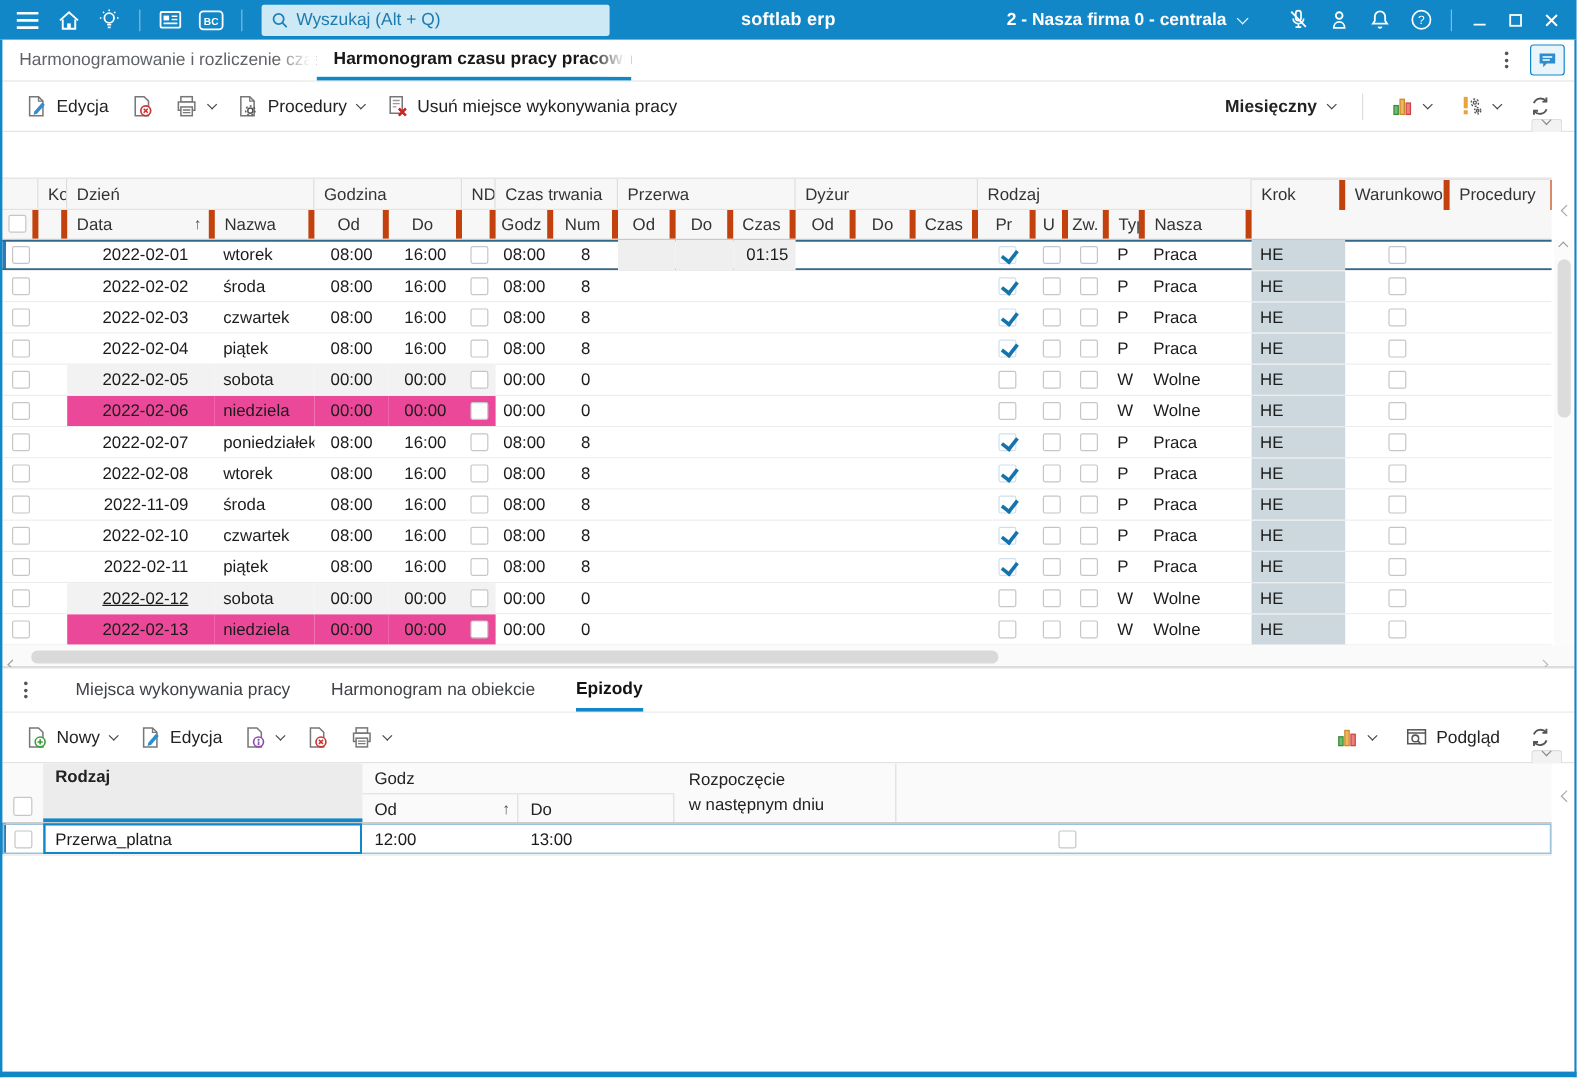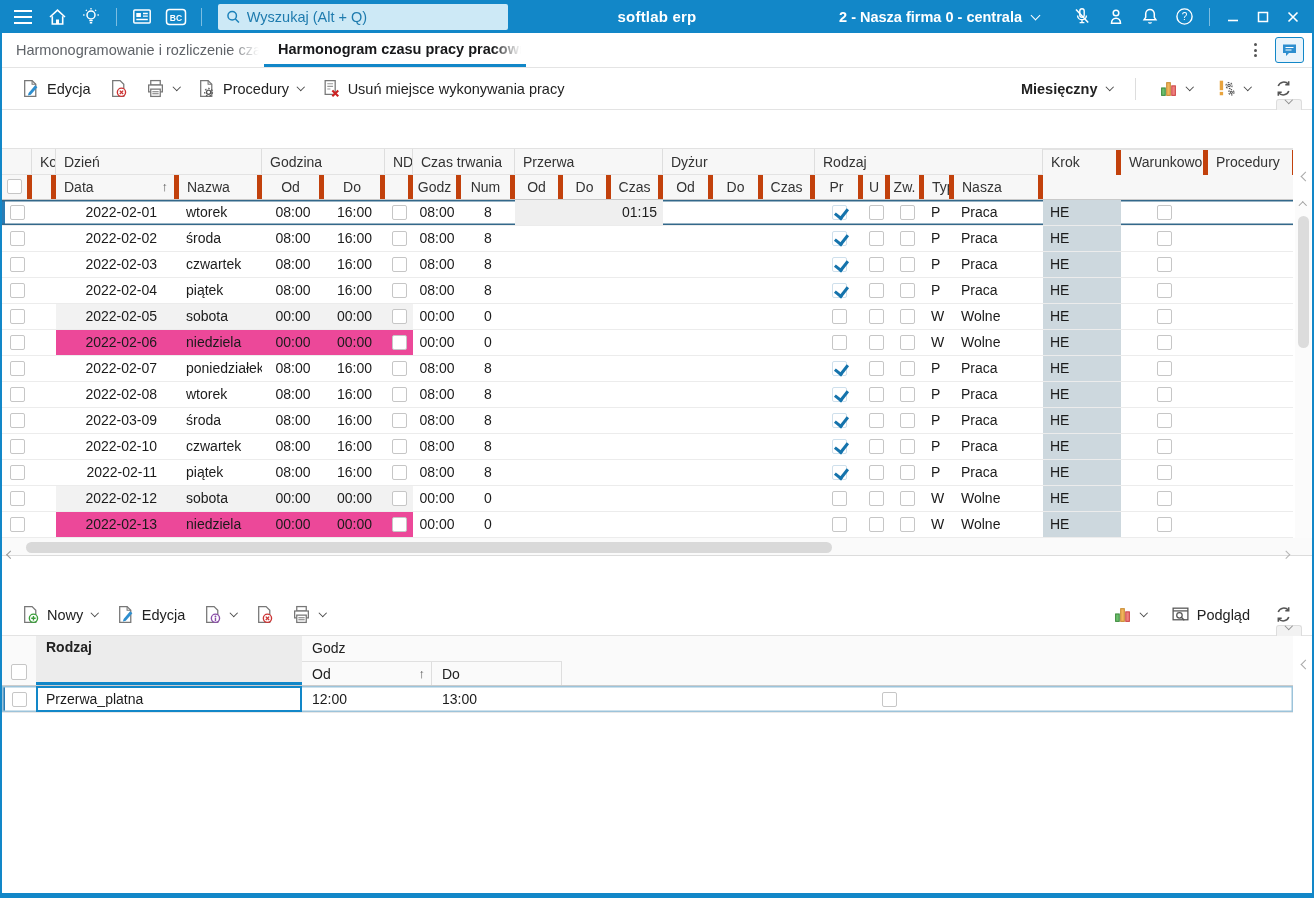--- a/index.html
+++ b/index.html
@@ -693,21 +693,21 @@
         <div class="tc ck" style="width:87px;">
           <span class="cb"></span>
         </div>
         <div class="tc al-l" style="width:89px;"></div>
       </div>
       <div class="trow">
         <div class="tc ck" style="width:30px;">
           <span class="cb"></span>
         </div>
         <div class="tc al-l" style="width:24px;"></div>
-        <div class="tc al-r" style="width:123px;padding-right:22px;">2022-03-09</div>
+        <div class="tc al-r" style="width:123px;padding-right:22px;">2022-11-09</div>
         <div class="tc al-l" style="width:83px;">środa</div>
         <div class="tc al-c" style="width:62px;">08:00</div>
         <div class="tc al-c" style="width:61px;">16:00</div>
         <div class="tc ck" style="width:28px;">
           <span class="cb"></span>
         </div>
         <div class="tc al-c" style="width:48px;">08:00</div>
         <div class="tc al-c" style="width:54px;">8</div>
         <div class="tc al-c" style="width:48px;"></div>
         <div class="tc al-c" style="width:48px;"></div>
@@ -804,21 +804,21 @@
         <div class="tc ck" style="width:87px;">
           <span class="cb"></span>
         </div>
         <div class="tc al-l" style="width:89px;"></div>
       </div>
       <div class="trow">
         <div class="tc ck" style="width:30px;">
           <span class="cb"></span>
         </div>
         <div class="tc al-l" style="width:24px;"></div>
-        <div class="tc al-r wk-sat" style="width:123px;padding-right:22px;">2022-02-12</div>
+        <div class="tc al-r wk-sat" style="width:123px;padding-right:22px;text-decoration:underline;">2022-02-12</div>
         <div class="tc al-l wk-sat" style="width:83px;">sobota</div>
         <div class="tc al-c wk-sat" style="width:62px;">00:00</div>
         <div class="tc al-c wk-sat" style="width:61px;">00:00</div>
         <div class="tc ck wk-sat" style="width:28px;">
           <span class="cb"></span>
         </div>
         <div class="tc al-c" style="width:48px;">00:00</div>
         <div class="tc al-c" style="width:54px;">0</div>
         <div class="tc al-c" style="width:48px;"></div>
         <div class="tc al-c" style="width:48px;"></div>
@@ -887,20 +887,36 @@
     <div class="vthumb"></div>
   </div>
   <span class="side-chev" style="right:5px;top:166px;"><span class="chv left"></span></span>
 
   <div class="hscroll">
     <span class="hs-left"><span class="chv left sm"></span></span>
     <div class="hthumb"></div>
     <span class="hs-right"><span class="chv right sm"></span></span>
   </div>
 
+  <div class="btabs">
+    <div class="kebab">
+        <i></i>
+        <i></i>
+        <i></i>
+      </div>
+    <div class="btab">
+        <span>Miejsca wykonywania pracy</span>
+      </div>
+    <div class="btab">
+        <span>Harmonogram na obiekcie</span>
+      </div>
+    <div class="btab active">
+        <span>Epizody</span>
+      </div>
+  </div>
 
   <div class="toolbar bottom">
     <div class="tbtn">
       <svg class="ic" viewBox="0 0 18 18">
           <path d="M3.5 1.5h7L14 5v11.5H3.5z" fill="#fff" stroke="#777" stroke-width="1.2"></path>
           <circle cx="11.8" cy="12.6" r="3.9" fill="#fff" stroke="#3a9e3a" stroke-width="1.3"></circle>
           <path d="M11.8 10.5v4.2M9.7 12.6h4.2" stroke="#3a9e3a" stroke-width="1.3"></path>
         </svg>
       <span>Nowy</span>
       <span class="chv down sm"></span>
@@ -982,20 +998,24 @@
       <div class="bh-godz-sub">
         <div class="bh-od">
           <span>Od</span>
           <span class="sortarrow">↑</span>
         </div>
         <div class="bh-do">
           <span>Do</span>
         </div>
       </div>
     </div>
+    <div class="bh bh-rozp">
+      <div>Rozpoczęcie</div>
+      <div>w następnym dniu</div>
+    </div>
   </div>
   <div class="brows" id="bottom-rows">
       <div class="brow sel">
         <div class="bc ck" style="width:34px;">
           <span class="cb"></span>
         </div>
         <div class="bc fcell" style="width:266px;padding-left:10px;">Przerwa_platna</div>
         <div class="bc" style="width:130px;padding-left:10px;">12:00</div>
         <div class="bc" style="width:130px;padding-left:10px;">13:00</div>
         <div class="bc" style="width:235px;"></div>

